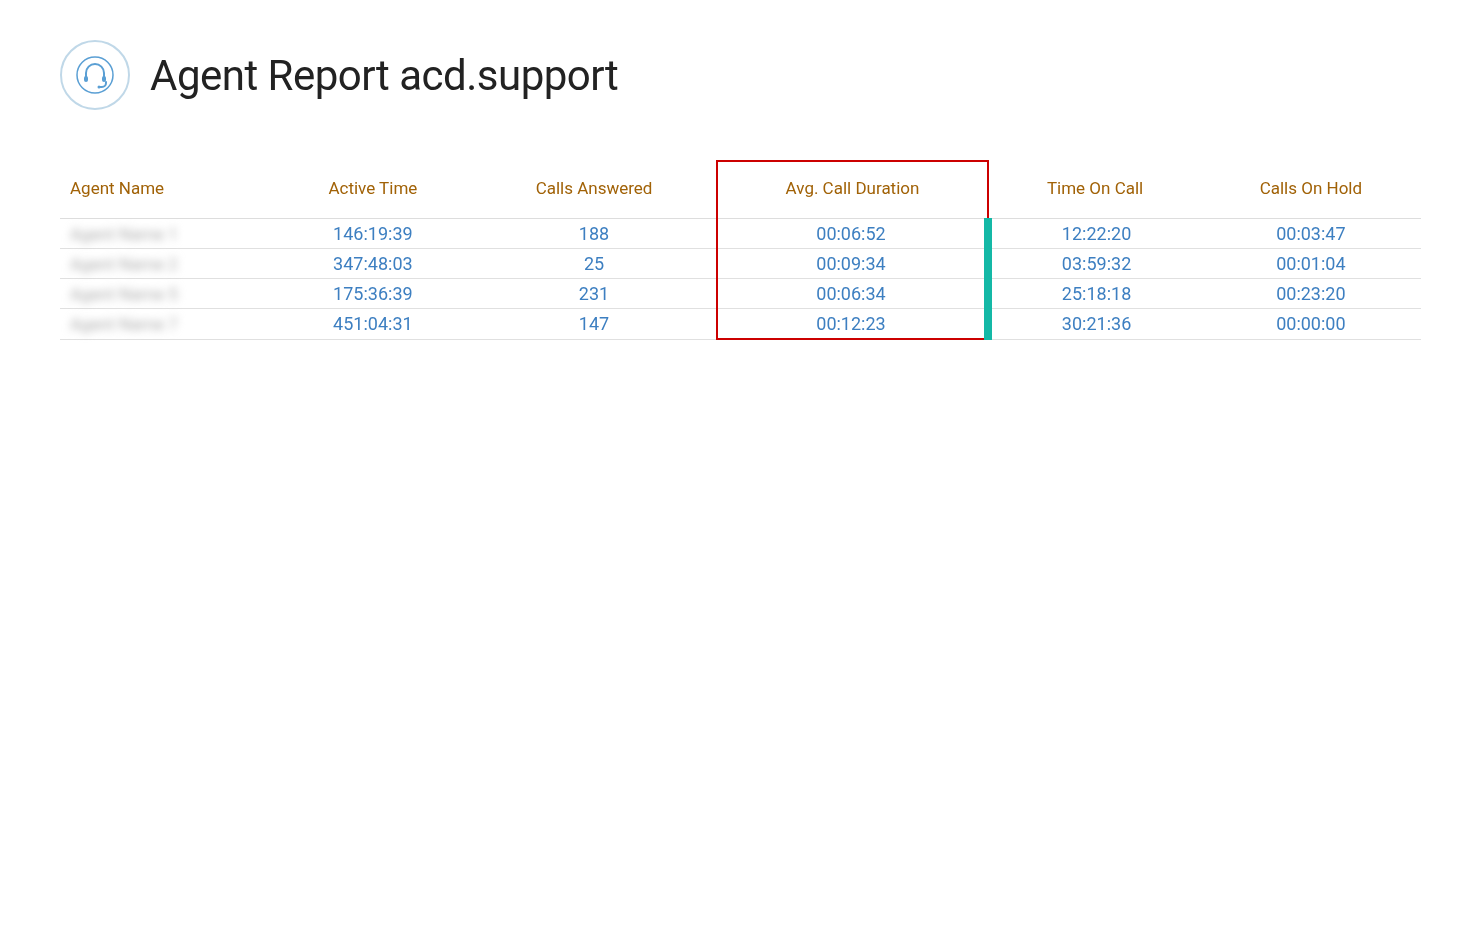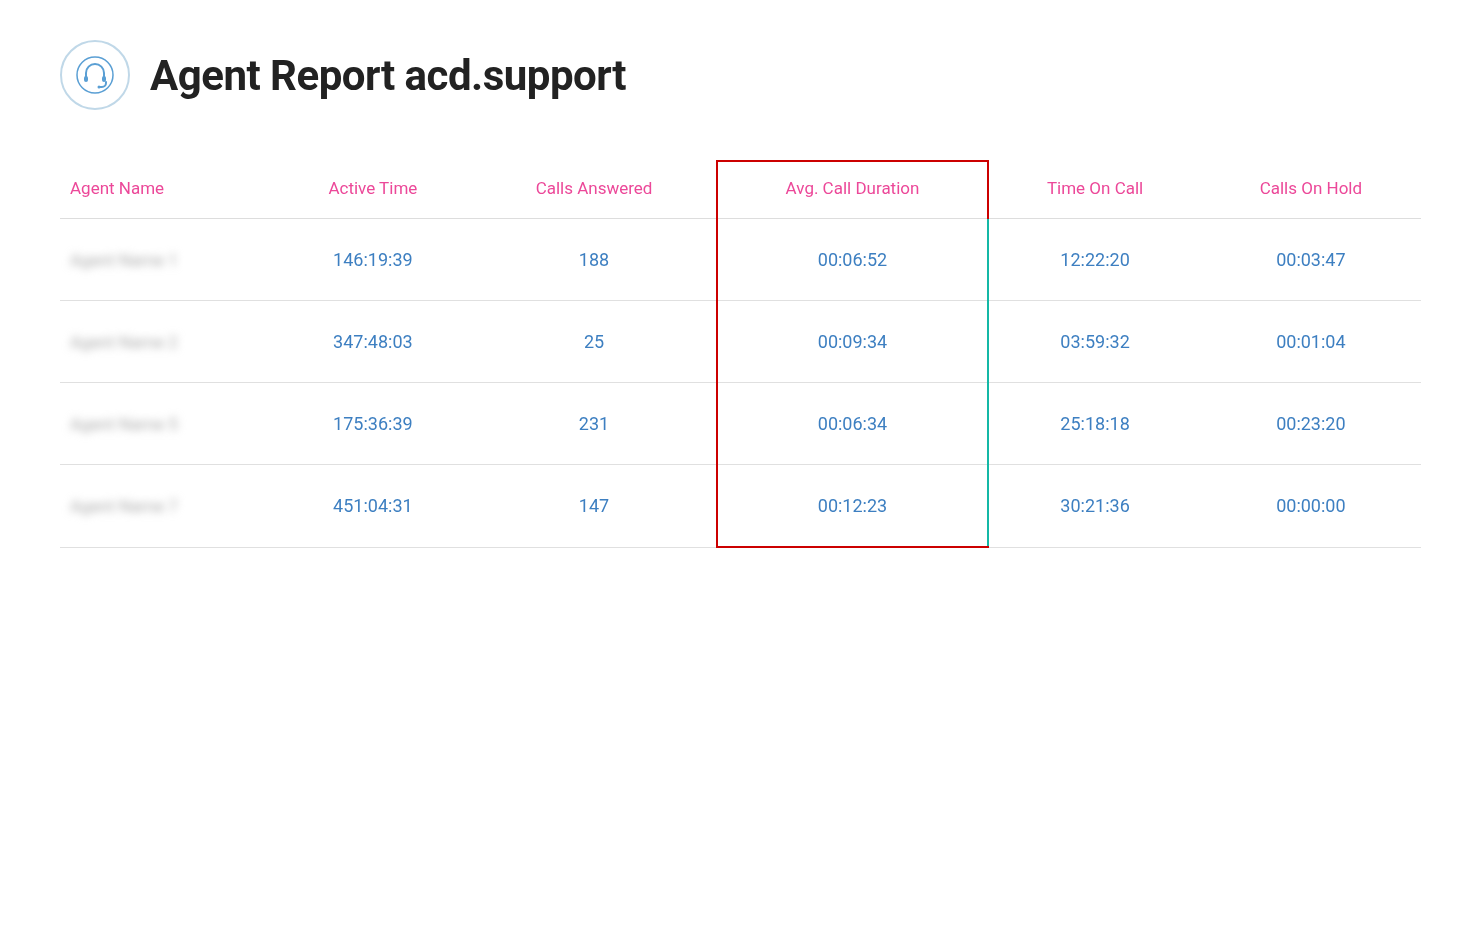--- a/index.html
+++ b/index.html
@@ -35,67 +35,67 @@
       background: #fff;
     }
 
     .header-icon svg {
       width: 40px;
       height: 40px;
     }
 
     .header-title {
       font-size: 42px;
-      font-weight: 700;
+      font-weight: 400;
       color: #222;
       letter-spacing: -0.5px;
     }
 
     .table-container {
       width: 100%;
     }
 
     table {
       width: 100%;
       border-collapse: collapse;
     }
 
     thead tr th {
       padding: 16px 20px 20px 20px;
       text-align: center;
       font-weight: 400;
       font-size: 17px;
-      color: #ec4899;
+      color: #a16207;
       border-bottom: 1px solid #ddd;
     }
 
     thead tr th:first-child {
       text-align: left;
       padding-left: 10px;
     }
 
     tbody tr td {
-      padding: 30px 20px;
+      padding: 4px 20px;
       text-align: center;
       font-size: 18px;
       color: #3d7fc1;
       border-bottom: 1px solid #e0e0e0;
     }
 
     tbody tr td:first-child {
       text-align: left;
       padding-left: 10px;
       color: #bbb;
       font-size: 18px;
     }
 
     .highlighted-col {
       position: relative;
       border-left: 2px solid #cc0000;
-      border-right: 2px solid #14b8a6;
+      border-right: 8px solid #14b8a6;
     }
 
     thead tr th.highlighted-col {
       border-top: 2px solid #cc0000;
       border-left: 2px solid #cc0000;
       border-right: 2px solid #cc0000;
       border-bottom: 1px solid #ddd;
     }
 
     tbody tr:last-child td.highlighted-col {

